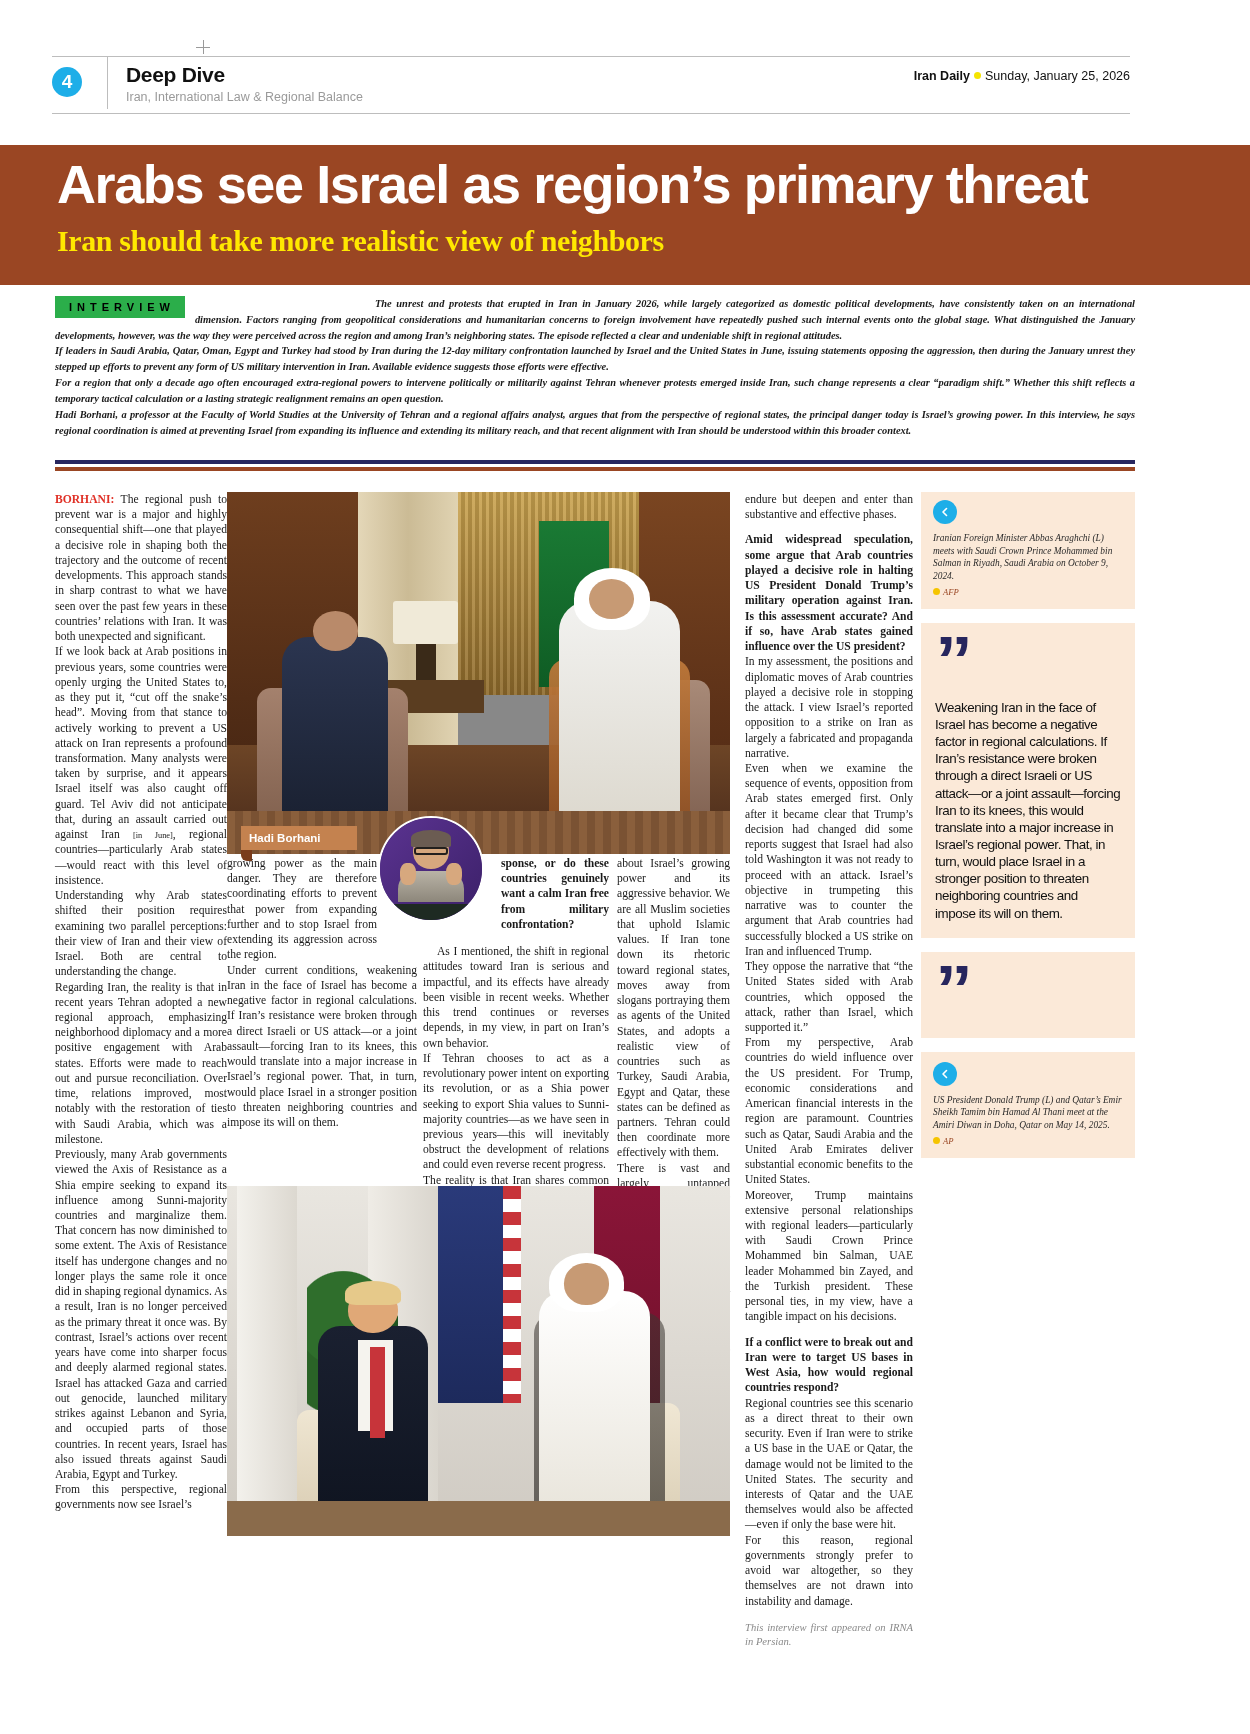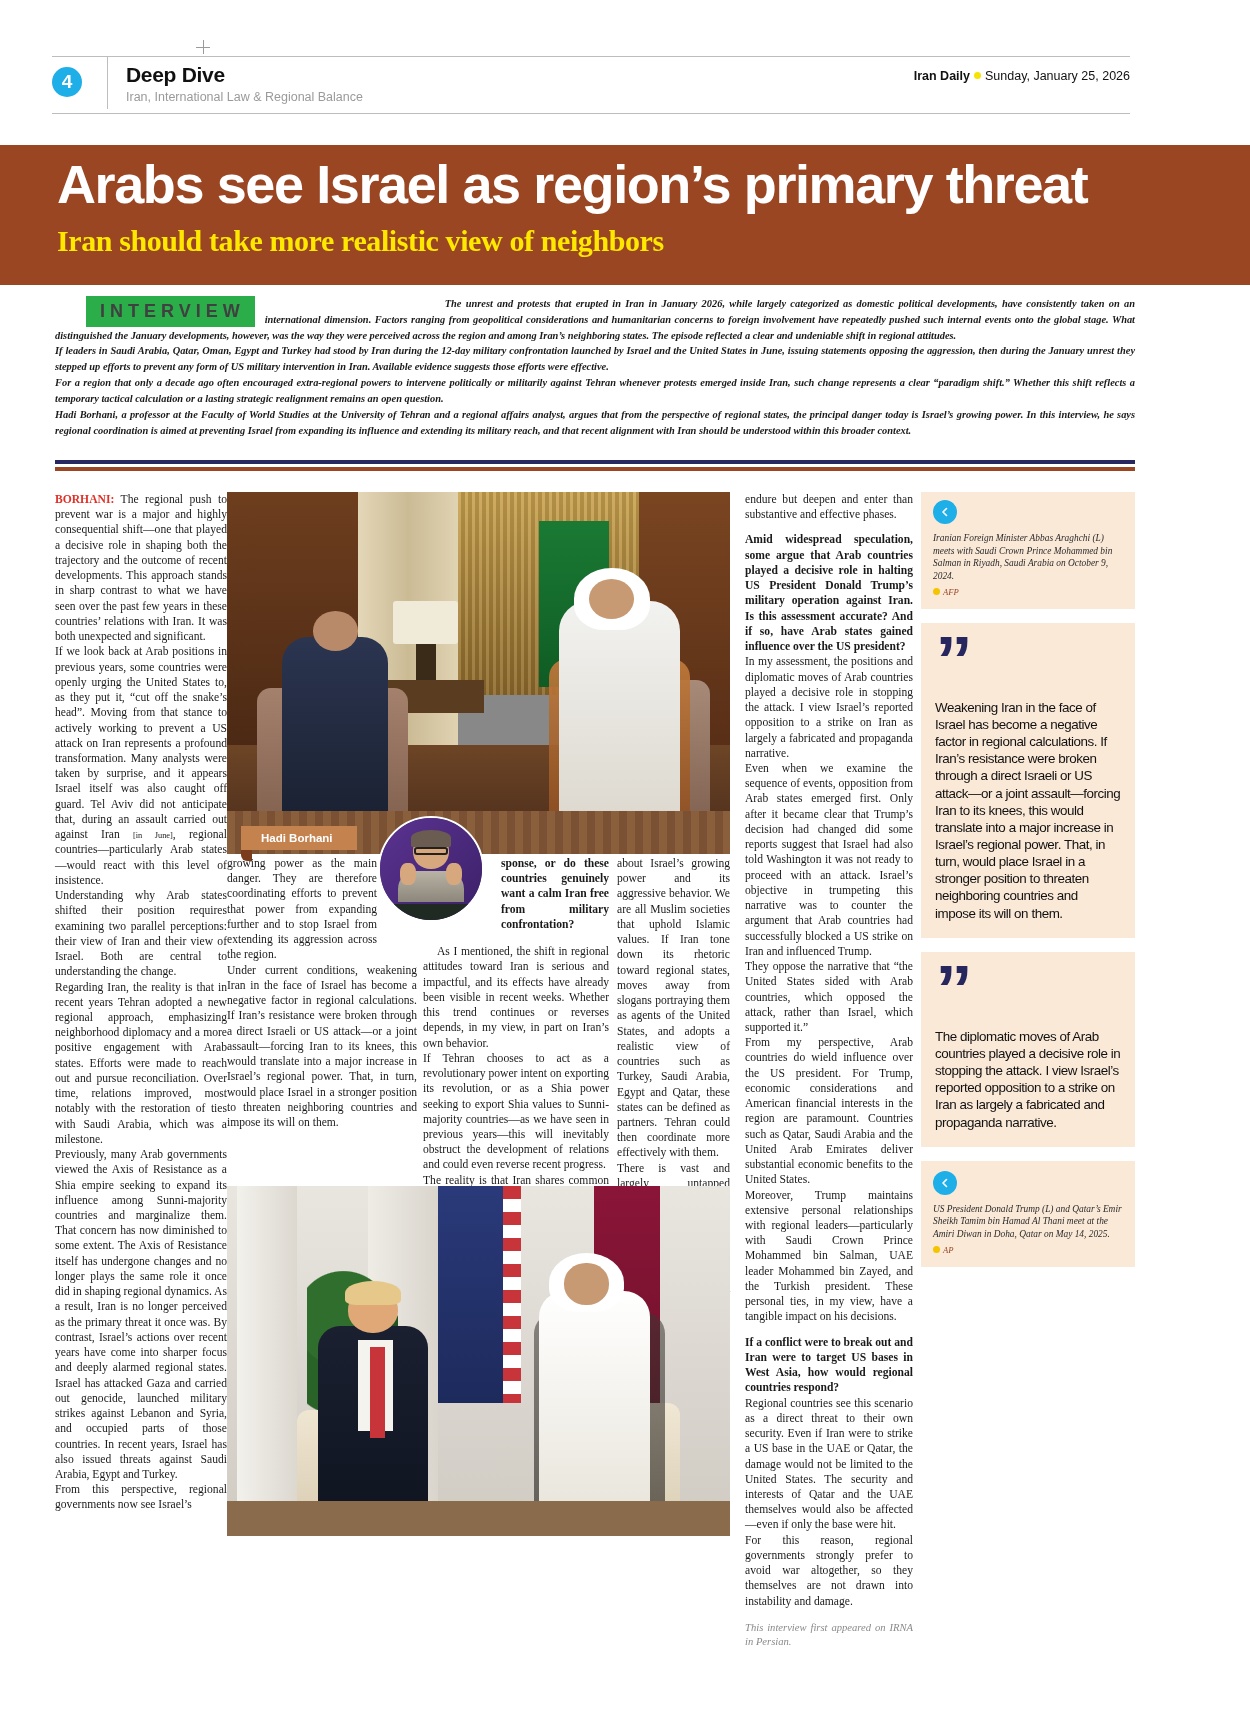--- a/index.html
+++ b/index.html
@@ -52,24 +52,24 @@
   }
   .subhead {
     position:absolute; left:57px; top:224px; width:1100px;
     font-family:"Liberation Serif", serif; font-weight:bold;
     font-size:30px; line-height:1.1; color:#ffe800; letter-spacing:-0.4px;
   }
 
   
   .intro-wrap { position:absolute; left:55px; top:296px; width:1080px; }
   .tag-interview {
-    display:inline-block; background:#2bae4a; color:#404040;
+    display:inline-block; background:#2bae4a; color:#000000;
     font-family:"Liberation Sans", sans-serif; font-weight:bold;
-    font-size:18px; letter-spacing:5px; padding:5px 10px 5px 14px;
-    float:left; margin-right:10px;margin-left:31px;
+    font-size:11px; letter-spacing:5px; padding:5px 10px 5px 14px;
+    float:left; margin-right:10px;
   }
   .intro-text {
     font-family:"Liberation Serif", serif; font-style:italic; font-weight:bold;
     font-size:10.4px; line-height:1.52; color:#1a1a1a; text-align:justify;
   }
   .intro-text p { margin:0; }
   .intro-text p.first { text-indent:180px; }
 
   .rule-blue  { position:absolute; left:55px; top:460px; width:1080px; height:4px; background:#27265e; }
   .rule-brown { position:absolute; left:55px; top:467px; width:1080px; height:4px; background:#9a4623; }
@@ -170,21 +170,21 @@
     background:#c79a74; border-radius:48%; }
   .l-emir-keff { position:absolute; right:21%; top:19%; width:15%; height:17%;
     background:#ffffff; border-radius:50% 50% 40% 40%; }
   .l-floor { position:absolute; left:0; bottom:0; width:100%; height:10%; background:#8a6b4b; }
 
   
   .nameplate {
     position:absolute; left:241px; top:826px; width:116px; height:24px;
     background:#c4824f; color:#ffffff;
     font-family:"Liberation Sans", sans-serif; font-weight:bold; font-size:11.5px;
-    display:flex; align-items:center; padding-left:20px;
+    display:flex; align-items:center; padding-left:8px;
   }
   .nameplate-tail {
     position:absolute; left:241px; top:850px; width:11px; height:11px;
     background:#7a3c1c; border-radius:0 0 0 6px;
   }
   .circle-inset {
     position:absolute; left:378px; top:816px; width:106px; height:106px;
     border-radius:50%; overflow:hidden; border:2px solid #ffffff;
     background:#4a2b7a;
   }
@@ -379,21 +379,20 @@
 
   <div class="pullquote">
     <span class="qmark">”</span>
     <div class="pq-text">Weakening Iran in the face of Israel has become a negative factor in regional calculations. If Iran’s resistance were broken through a direct Israeli or US attack—or a joint assault—forcing Iran to its knees, this would translate into a major increase in Israel’s regional power. That, in turn, would place Israel in a stronger position to threaten neighboring countries and impose its will on them.</div>
   </div>
 
   <div style="height:14px"></div>
 
   <div class="pullquote">
     <span class="qmark">”</span>
-    <div class="pq-text">The diplomatic moves of Arab countries played a decisive role in stopping the attack. I view Israel’s reported opposition to a strike on Iran as largely a fabricated and propaganda narrative.</div>
   </div>
 
   <div style="height:14px"></div>
 
   <div class="side-card">
     <div class="circ-btn">
       <svg width="10" height="10" viewBox="0 0 10 10" aria-hidden="true">
           <polyline points="6.5,1.5 3,5 6.5,8.5" fill="none" stroke="#ffffff" stroke-width="1.6" stroke-linecap="round" stroke-linejoin="round"></polyline>
         </svg>
     </div>

